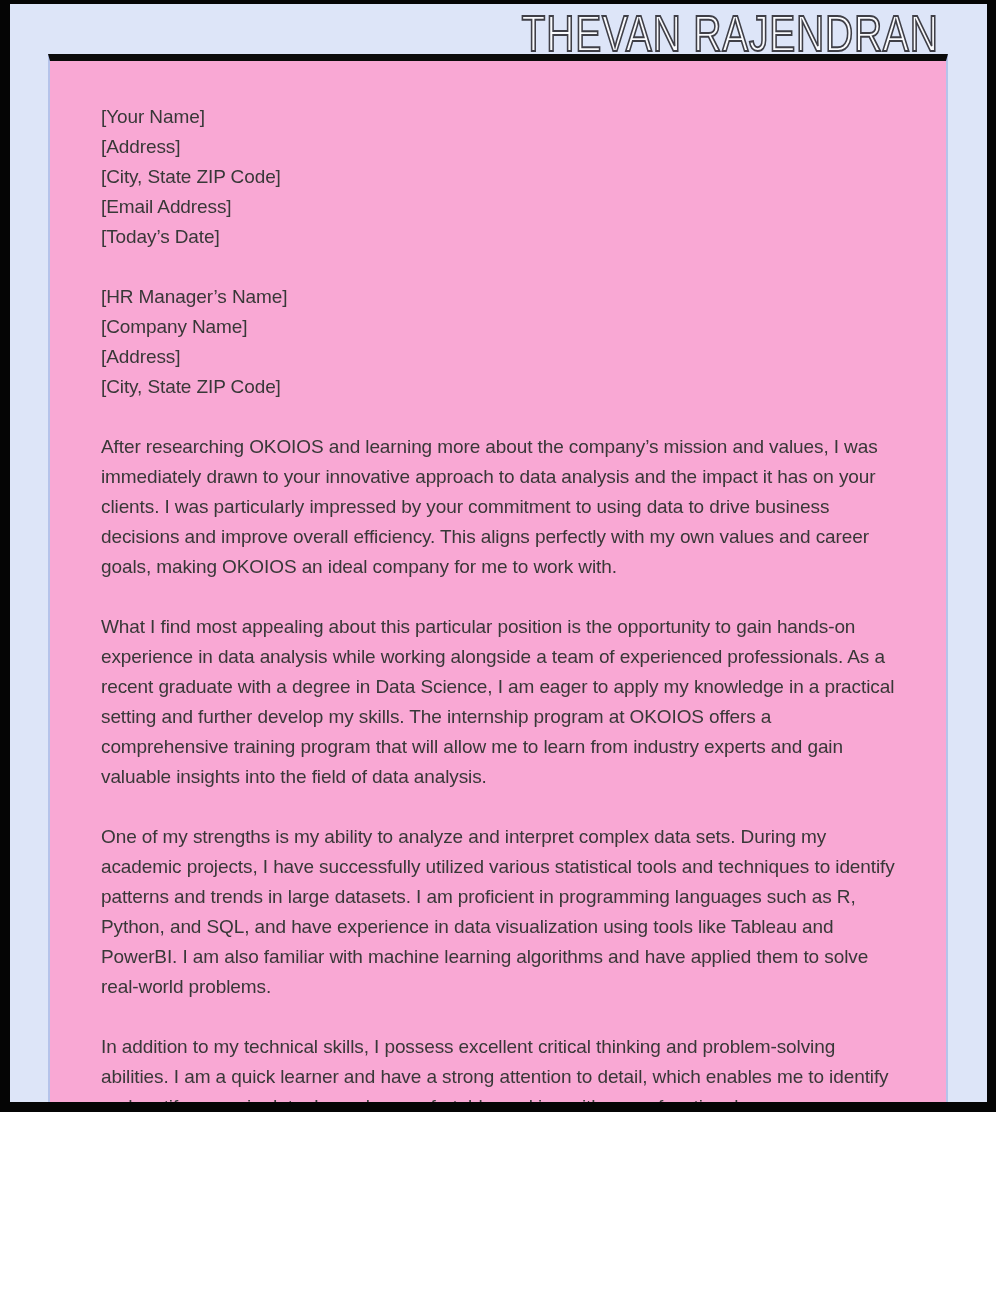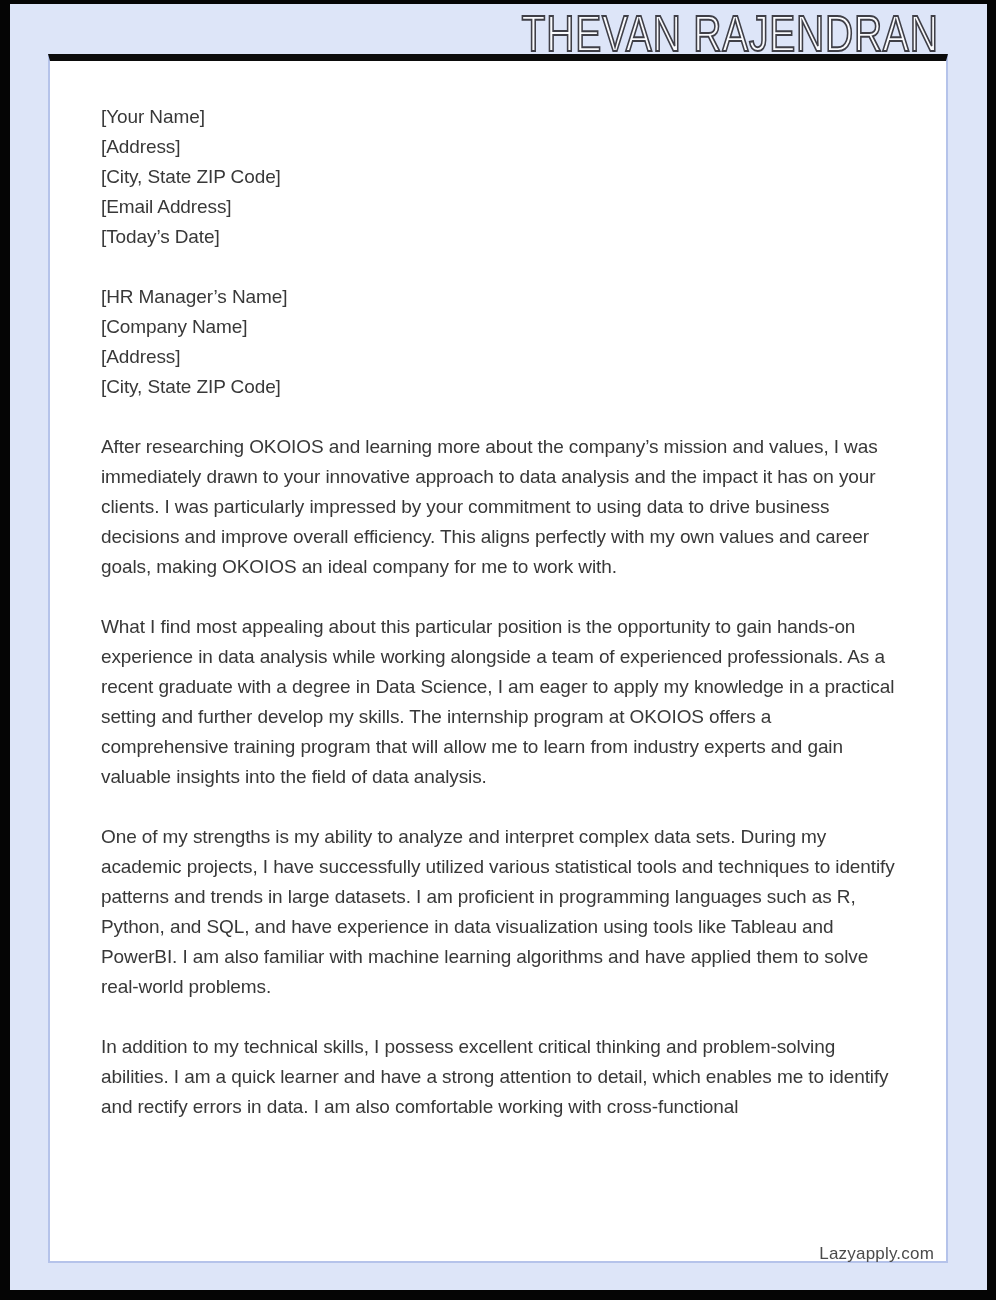--- a/index.html
+++ b/index.html
@@ -2,21 +2,21 @@
 <html><head>
 <meta charset="utf-8">
 <style>
   * { margin: 0; padding: 0; box-sizing: border-box; }
   html, body { background: #ffffff; }
   body { font-family: "Liberation Sans", sans-serif; }
 
   .frame {
     position: relative;
     width: 996px;
-    height: 1300px;
+    height: 1112px;
     background: #dde5f8;
     border-style: solid;
     border-color: #050505;
     border-width: 4px 9px 10px 10px;
     overflow: hidden;
     padding-left: 8px;
   }
 
   .header-name {
     position: absolute;
@@ -33,21 +33,21 @@
     transform-origin: right center;
     white-space: nowrap;
   }
 
   .page {
     position: absolute;
     left: 38px;   
     top: 50px;    
     width: 900px;
     height: 1209px;
-    background: #ffffff;
+    background: #f9a8d4;
     border: 2px solid #b5c3ea;
     border-top: 7px solid #0b0b0b;
   }
 
   .content {
     width: 896px;
     padding: 41px 45px 0 51px;
     font-size: 19px;
     line-height: 30px;
     color: #383838;

